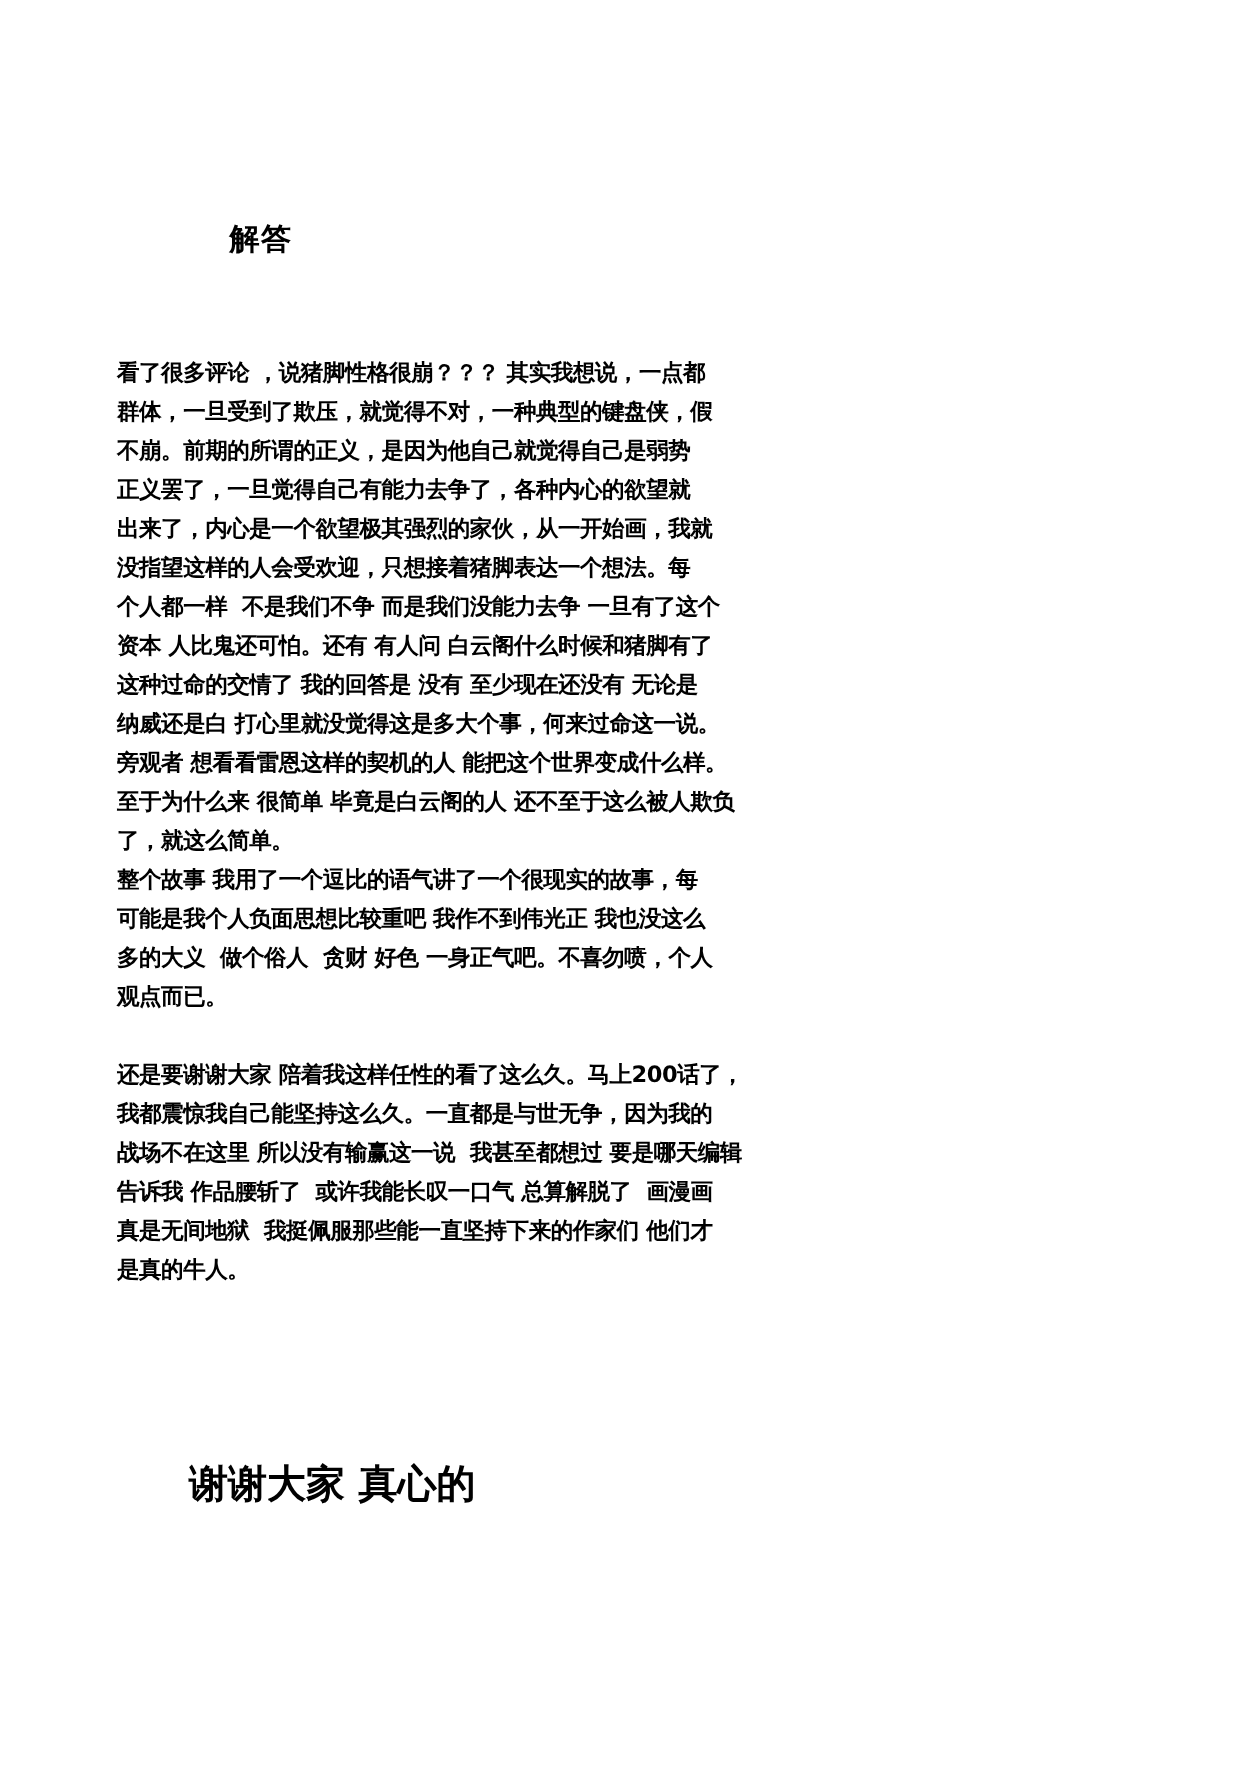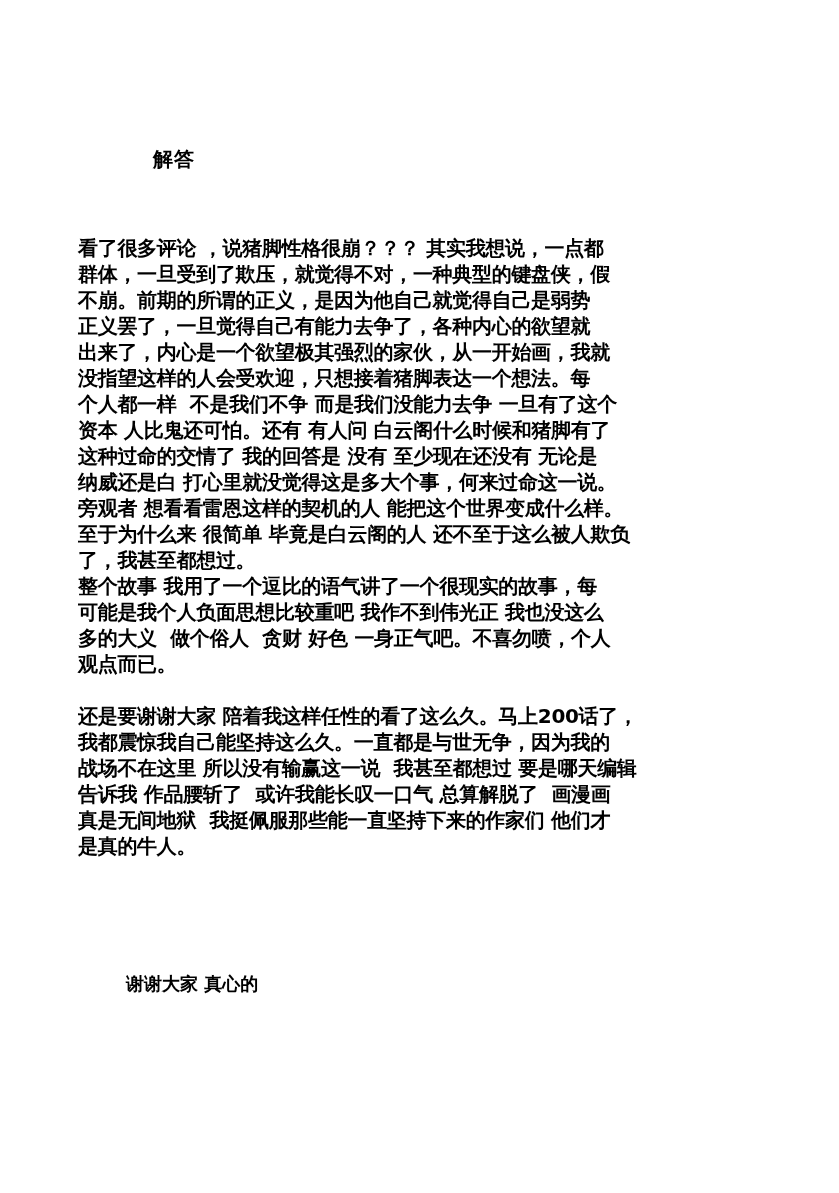--- a/index.html
+++ b/index.html
@@ -7,28 +7,28 @@
       width: 839px; height: 1193px; position: relative; overflow: hidden;
       font-family: "DejaVu Sans", "Liberation Sans", sans-serif;
       color: #000000;
     }
     .title {
       position: absolute; left: 153px; top: 146px;
       font-size: 20px; font-weight: bold; letter-spacing: 1px;
     }
     .body-text {
       position: absolute; left: 78px; top: 235px; width: 760px;
-      font-size: 20px; font-weight: bold; line-height: 26px;
+      font-size: 15px; font-weight: bold; line-height: 26px;
       letter-spacing: -0.3px;
     }
     .line { white-space: pre; height: 26px; }
     .gap { height: 26px; }
     .signoff {
       position: absolute; left: 126px; top: 972px;
-      font-size: 18px; font-weight: bold;
+      font-size: 26px; font-weight: bold;
     }
     .logo {
       position: absolute; left: 710px; top: 1166px;
       display: flex; 
       font-family: "Liberation Sans", sans-serif;
       margin-top: 28px;
     }
     .logo-mark {
       font-size: 26px; font-weight: bold; font-style: italic; color: #7a9a3a;
       letter-spacing: -1px; line-height: 22px;
@@ -49,21 +49,21 @@
     <div class="line">不崩。前期的所谓的正义，是因为他自己就觉得自己是弱势</div>
     <div class="line">正义罢了，一旦觉得自己有能力去争了，各种内心的欲望就</div>
     <div class="line">出来了，内心是一个欲望极其强烈的家伙，从一开始画，我就</div>
     <div class="line">没指望这样的人会受欢迎，只想接着猪脚表达一个想法。每</div>
     <div class="line">个人都一样  不是我们不争 而是我们没能力去争 一旦有了这个</div>
     <div class="line">资本 人比鬼还可怕。还有 有人问 白云阁什么时候和猪脚有了</div>
     <div class="line">这种过命的交情了 我的回答是 没有 至少现在还没有 无论是</div>
     <div class="line">纳威还是白 打心里就没觉得这是多大个事，何来过命这一说。</div>
     <div class="line">旁观者 想看看雷恩这样的契机的人 能把这个世界变成什么样。</div>
     <div class="line">至于为什么来 很简单 毕竟是白云阁的人 还不至于这么被人欺负</div>
-    <div class="line">了，我甚至都想过。</div>
+    <div class="line">了，就这么简单。</div>
     <div class="line">整个故事 我用了一个逗比的语气讲了一个很现实的故事，每</div>
     <div class="line">可能是我个人负面思想比较重吧 我作不到伟光正 我也没这么</div>
     <div class="line">多的大义  做个俗人  贪财 好色 一身正气吧。不喜勿喷，个人</div>
     <div class="line">观点而已。</div>
   </div>
   <div class="gap"></div>
   <div>
     <div class="line">还是要谢谢大家 陪着我这样任性的看了这么久。马上200话了，</div>
     <div class="line">我都震惊我自己能坚持这么久。一直都是与世无争，因为我的</div>
     <div class="line">战场不在这里 所以没有输赢这一说  我甚至都想过 要是哪天编辑</div>

